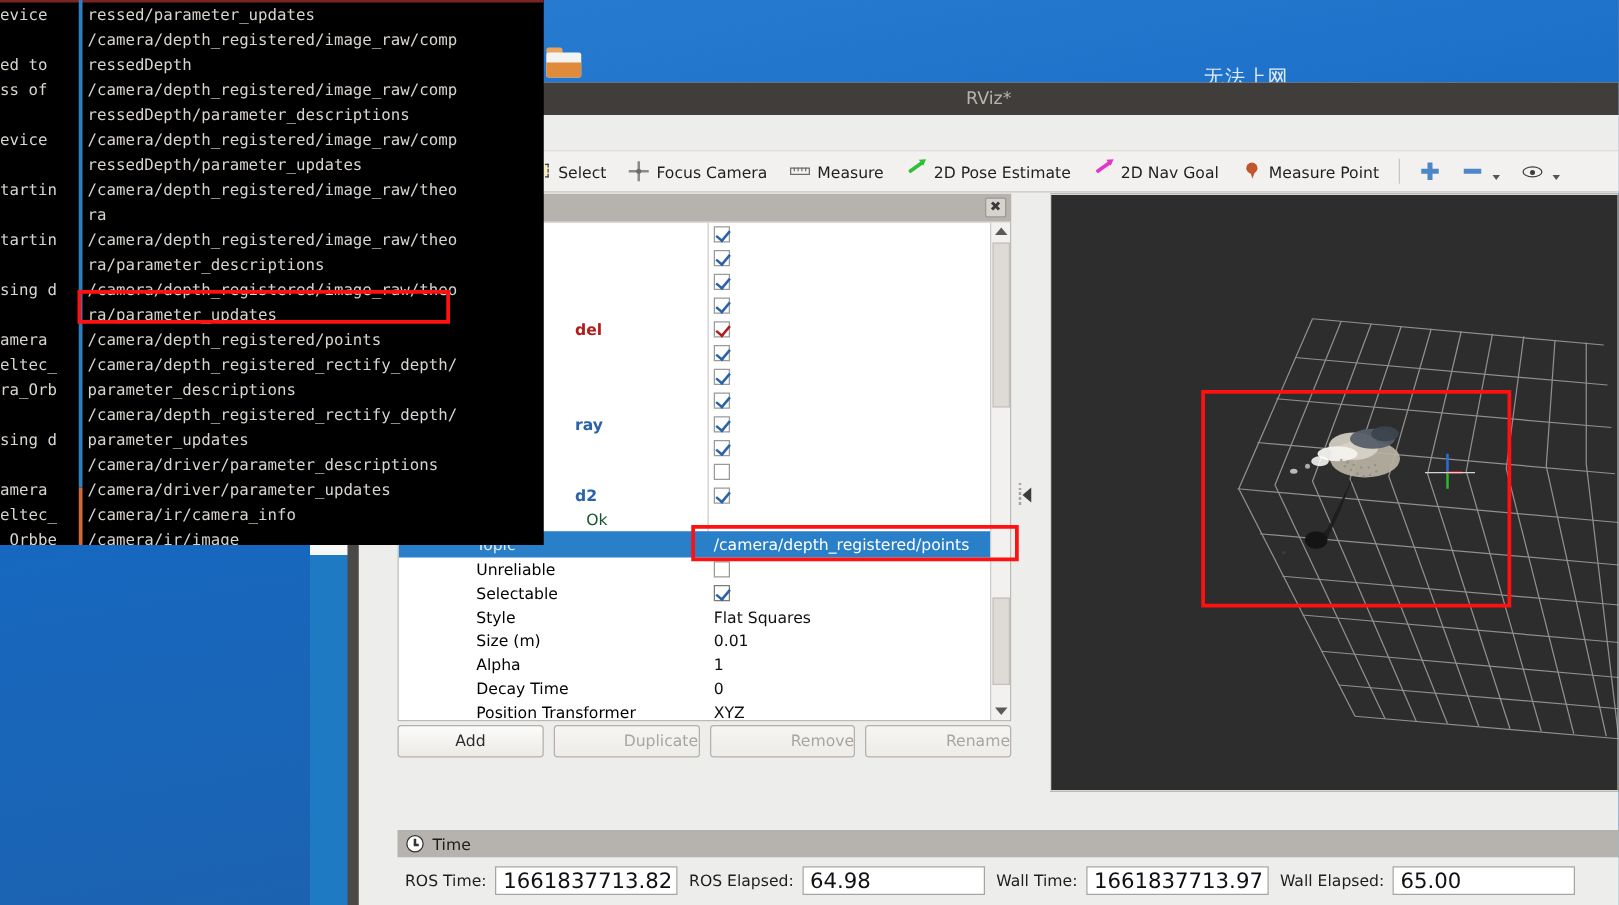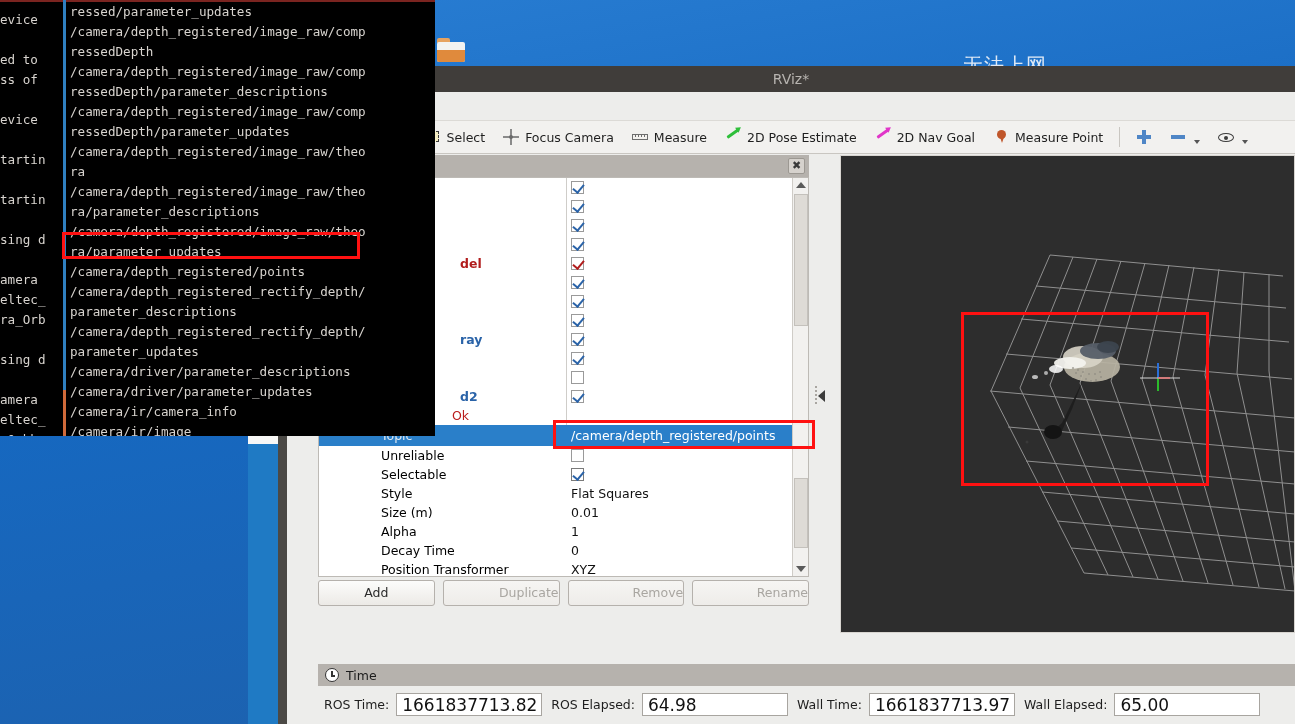--- a/index.html
+++ b/index.html
@@ -16,21 +16,21 @@
     background: linear-gradient(170deg,#2a7fd4 0%, #1668c0 45%, #1f5fa8 100%);
   }
   #desktop-folder-icon {
     position:absolute; left:437px; top:38px; width:28px; height:24px;
   }
   #desktop-folder-icon .tab { position:absolute; left:0; top:0; width:13px; height:5px; background:#e7a35f; border-radius:2px 2px 0 0;}
   #desktop-folder-icon .body { position:absolute; left:0; top:4px; width:28px; height:20px; background:#f3f3f1; border-radius:2px;}
   #desktop-folder-icon .strip { position:absolute; left:0; top:12px; width:28px; height:12px; background:#e08a3c; border-radius:0 0 2px 2px;}
   #desktop-note {
     position:absolute; left:963px; top:52px;
-    color:#dfe9f5; font-size:20px; letter-spacing:1px;
+    color:#dfe9f5; font-size:16px; letter-spacing:1px;
     font-family:"DejaVu Sans", sans-serif;
     overflow:hidden; height:16px; white-space:nowrap;
   }
   #desktop-note-tail {
     position:absolute; left:1160px; top:54px; color:#cfe0f2; font-size:13px;
     overflow:hidden; height:14px;
   }
 
   
   #filemanager {
@@ -56,21 +56,21 @@
     position:absolute; left:0px; top:0px; width:435px; height:436px;
     background:#000000;
     color:#d8d4cf;
     font-family:"DejaVu Sans Mono", monospace;
     font-size:12.6px;
     line-height:20px;
     overflow:hidden;
   }
   #term-leftcol {
     position:absolute; left:0; top:0; width:62px; height:436px;
-    padding-top:10px;
+    padding-top:2px;
     white-space:pre;
   }
   #term-leftcol div { height:20px; }
   #term-bluebar { position:absolute; left:63px; top:0; width:3px; height:390px; background:#2f7fc0; }
   #term-orangebar { position:absolute; left:63px; top:390px; width:3px; height:46px; background:#cf6a3a; }
   #term-body {
     position:absolute; left:70px; top:2px; width:365px;
     white-space:pre;
   }
   #term-body div { height:20px; }
@@ -385,21 +385,21 @@
         <span class="cbx on"></span>
         </div>
       <div class="tree-row" style="top:190px;position:absolute;width:475px">
         <span class="cbx"></span>
         </div>
       <div class="tree-row" style="top:209px;position:absolute;width:475px">
         <span class="tree-name" style="left:141px;color:#2a63a8;font-weight:bold">d2</span>
         <span class="cbx on"></span>
         </div>
       <div class="tree-row" style="top:228px;position:absolute;width:475px">
-        <span class="tree-name" style="left:133px;color:#b91c1c">Ok</span>
+        <span class="tree-name" style="left:150px;color:#14532d">Ok</span>
         </div>
 
       <div class="tree-row row-sel" style="top:247px;position:absolute;width:475px;height:21px">
         <span class="tree-name" style="left:62px">Topic</span>
         <span class="tree-val">/camera/depth_registered/points</span>
       </div>
       <div class="tree-row" style="top:268px;position:absolute;width:475px">
         <span class="tree-name" style="left:62px">Unreliable</span>
         <span class="cbx"></span>
       </div>

